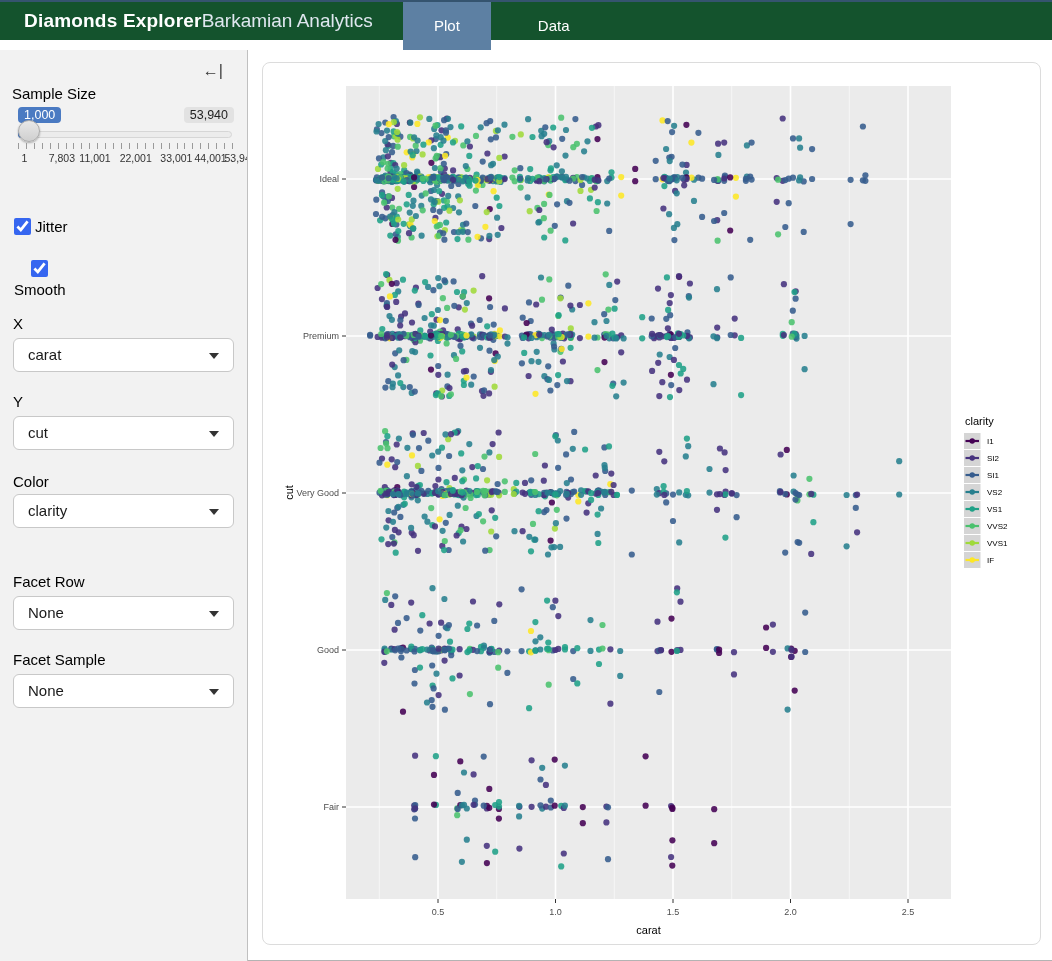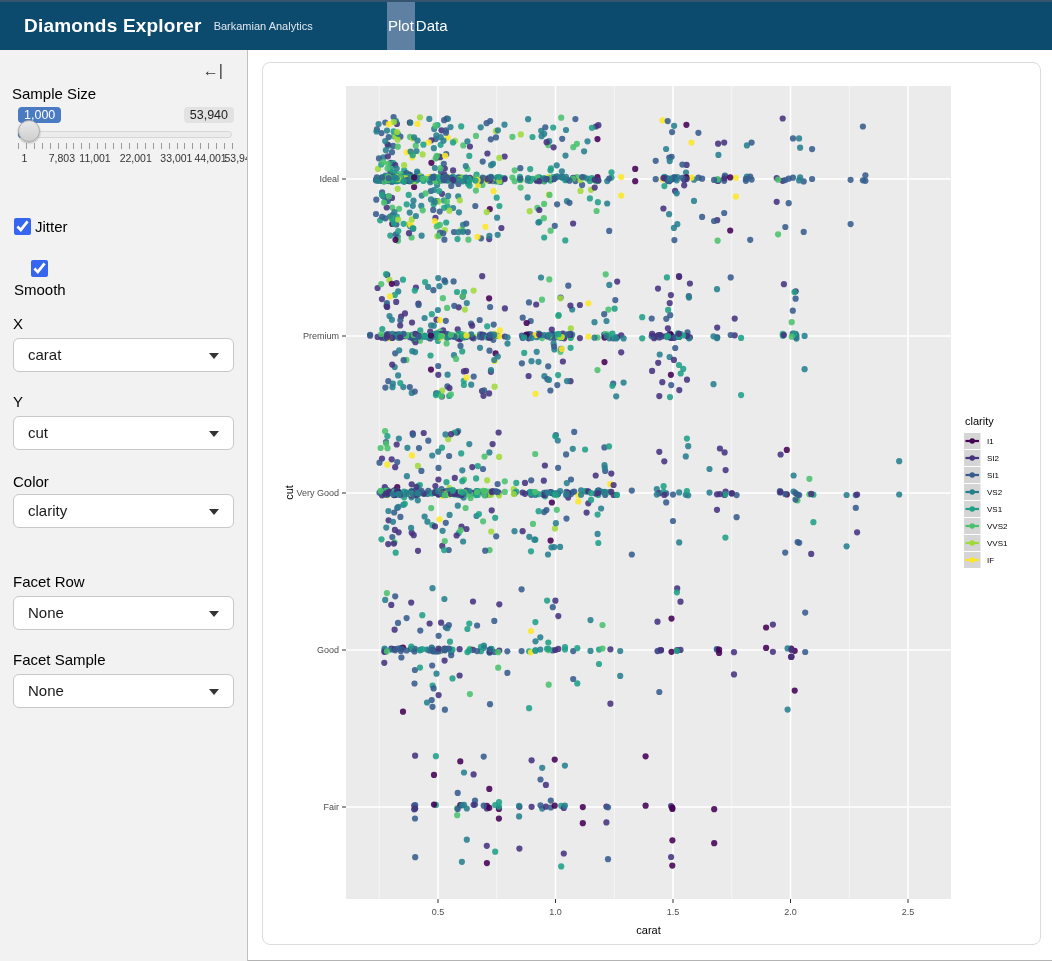--- a/index.html
+++ b/index.html
@@ -1,26 +1,26 @@
 <!DOCTYPE html>
 <html><head>
 <meta charset="utf-8">
 <style>
   * { margin:0; padding:0; box-sizing:border-box; }
   html,body { width:1052px; height:961px; background:#ffffff;
     font-family:"Liberation Sans", sans-serif; overflow:hidden; }
   .app { position:relative; width:1052px; height:961px; border-bottom:1px solid #b3b3b3; }
 
   
-  .navbar { position:absolute; left:0; top:0; width:1052px; height:50px;
-    background:#0c4a6e; border-top:2px solid #35546f; display:flex; align-items:center; }
+  .navbar { position:absolute; left:0; top:0; width:1052px; height:40px;
+    background:#14532d; border-top:2px solid #35546f; display:flex; align-items:center; }
   .nav-title { color:#ffffff; font-size:19px; font-weight:700; margin-left:24px; letter-spacing:.2px; }
-  .nav-subtitle { color:#dfe7ef; font-size:11px; margin-left:12px; }
+  .nav-subtitle { color:#dfe7ef; font-size:19px; }
   .nav-tabs { position:absolute; left:387px; top:0; height:48px; display:flex; }
-  .nav-tab { height:48px; line-height:48px; padding:0 1px; color:#ffffff; font-size:15px; cursor:pointer; }
+  .nav-tab { height:48px; line-height:48px; padding:0 31px; color:#ffffff; font-size:15px; cursor:pointer;margin-left:16px; }
   .nav-tab.active { background:#5d80a3; }
 
   
   .sidebar { position:absolute; left:0; top:50px; width:248px; height:911px;
     background:#f2f2f2; border-right:1px solid #c0c0c0; overflow:hidden; }
   .collapse-icon { position:absolute; top:12px; right:24px; font-size:16px; color:#3a3a3a; cursor:pointer; }
   .side-label { position:absolute; left:12px; font-size:15px; color:#000; }
   .badge-row { position:absolute; left:12px; top:57px; width:224px; height:18px; }
   .badge { position:absolute; top:0; font-size:12.5px; padding:1px 6px; border-radius:4px; }
   .badge.from { left:6px; background:#4a7ac2; color:#fff;text-align:center; }

